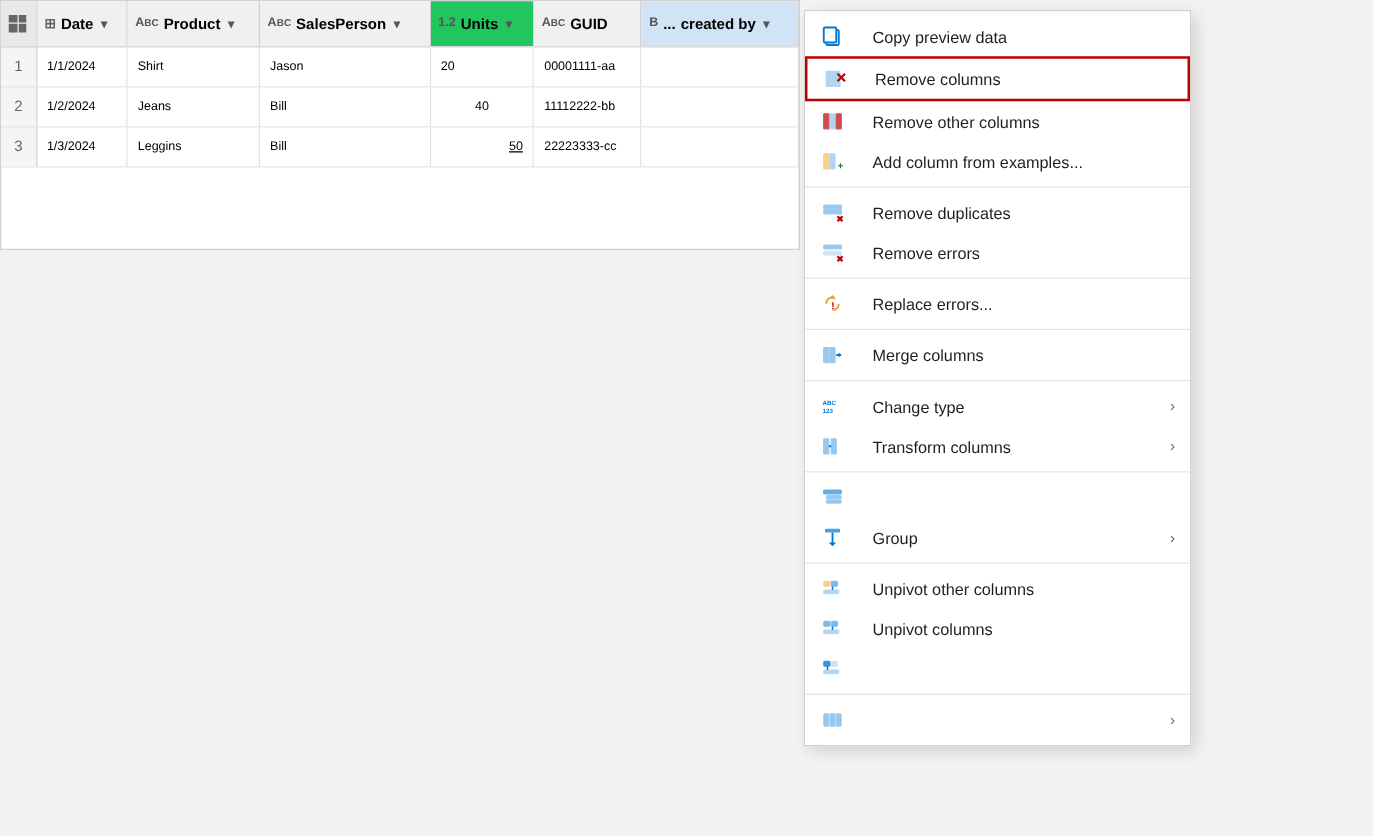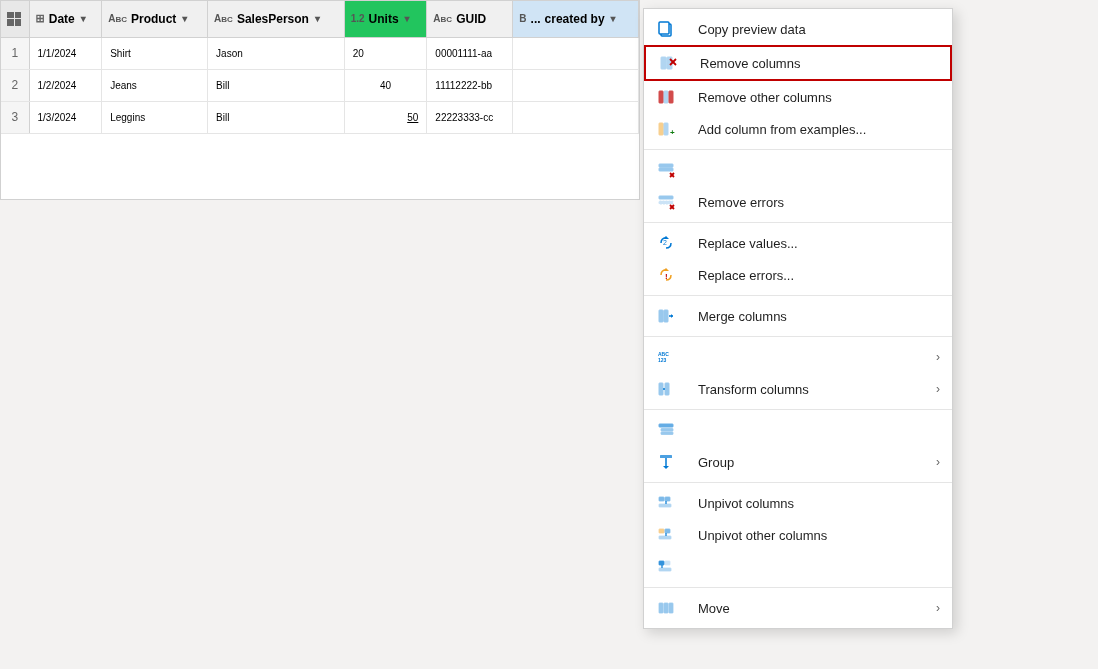--- a/index.html
+++ b/index.html
@@ -295,47 +295,37 @@
 
   <div class="menu-item">
     <span class="item-icon">
       <svg class="icon-svg" viewBox="0 0 18 18" fill="none">
         <rect x="2" y="3" width="14" height="3" rx="0.5" fill="#0078d4" opacity="0.4" stroke="#0078d4" stroke-width="1"></rect>
         <rect x="2" y="7" width="14" height="3" rx="0.5" fill="#0078d4" opacity="0.4" stroke="#0078d4" stroke-width="1"></rect>
         <line x1="13" y1="12" x2="17" y2="16" stroke="#c00000" stroke-width="1.8"></line>
         <line x1="17" y1="12" x2="13" y2="16" stroke="#c00000" stroke-width="1.8"></line>
       </svg>
     </span>
+    <span class="item-label">Remove duplicates</span>
   </div>
 
   <div class="menu-item">
     <span class="item-icon">
       <svg class="icon-svg" viewBox="0 0 18 18" fill="none">
         <rect x="2" y="3" width="14" height="3" rx="0.5" fill="#0078d4" opacity="0.4" stroke="#0078d4" stroke-width="1"></rect>
         <rect x="2" y="8" width="14" height="3" rx="0.5" fill="#0078d4" opacity="0.2" stroke="#0078d4" stroke-width="1" stroke-dasharray="2,1"></rect>
         <line x1="13" y1="12" x2="17" y2="16" stroke="#c00000" stroke-width="1.8"></line>
         <line x1="17" y1="12" x2="13" y2="16" stroke="#c00000" stroke-width="1.8"></line>
       </svg>
     </span>
     <span class="item-label">Remove errors</span>
   </div>
 
   <div class="menu-separator"></div>
 
-  <div class="menu-item">
-    <span class="item-icon">
-      <svg class="icon-svg" viewBox="0 0 18 18" fill="none">
-        <path d="M4 9 C4 6 6 4 9 4" stroke="#0078d4" stroke-width="1.5" fill="none"></path>
-        <path d="M14 9 C14 12 12 14 9 14" stroke="#0078d4" stroke-width="1.5" fill="none"></path>
-        <polygon points="9,2 12,5 6,5" fill="#0078d4"></polygon>
-        <text x="6" y="11" font-size="7" fill="#0078d4">2</text>
-      </svg>
-    </span>
-    <span class="item-label">Replace values...</span>
-  </div>
 
   <div class="menu-item">
     <span class="item-icon">
       <svg class="icon-svg" viewBox="0 0 18 18" fill="none">
         <path d="M4 9 C4 6 6 4 9 4" stroke="#f0a020" stroke-width="1.5" fill="none"></path>
         <path d="M14 9 C14 12 12 14 9 14" stroke="#f0a020" stroke-width="1.5" fill="none"></path>
         <polygon points="9,2 12,5 6,5" fill="#f0a020"></polygon>
         <text x="8" y="13" font-size="8" fill="#c00000" font-weight="bold">!</text>
       </svg>
     </span>
@@ -358,20 +348,21 @@
 
   <div class="menu-separator"></div>
 
   <div class="menu-item">
     <span class="item-icon">
       <svg class="icon-svg" viewBox="0 0 18 18" fill="none">
         <text x="1" y="8" font-size="5" fill="#0078d4" font-weight="bold">ABC</text>
         <text x="1" y="14" font-size="5" fill="#0078d4" font-weight="bold">123</text>
       </svg>
     </span>
+    <span class="item-label">Change type</span>
     <span class="arrow">›</span>
   </div>
 
   <div class="menu-item">
     <span class="item-icon">
       <svg class="icon-svg" viewBox="0 0 18 18" fill="none">
         <rect x="2" y="3" width="4" height="12" rx="0.5" fill="#0078d4" opacity="0.4" stroke="#0078d4" stroke-width="1"></rect>
         <rect x="8" y="3" width="4" height="12" rx="0.5" fill="#0078d4" opacity="0.4" stroke="#0078d4" stroke-width="1"></rect>
         <line x1="6" y1="9" x2="8" y2="9" stroke="#0078d4" stroke-width="1.5"></line>
       </svg>
@@ -398,63 +389,62 @@
         <rect x="3" y="2" width="12" height="3" rx="0.5" fill="#0078d4" opacity="0.7"></rect>
         <line x1="9" y1="5" x2="9" y2="15" stroke="#0078d4" stroke-width="1.5"></line>
         <polygon points="6,13 9,16 12,13" fill="#0078d4"></polygon>
       </svg>
     </span>
     <span class="item-label">Group</span>
     <span class="arrow">›</span>
   </div>
 
   <div class="menu-separator"></div>
+
+  <div class="menu-item">
+    <span class="item-icon">
+      <svg class="icon-svg" viewBox="0 0 18 18" fill="none">
+        <rect x="2" y="3" width="5" height="4" rx="0.5" fill="#f0a020" opacity="0.5" stroke="#f0a020" stroke-width="0.8"></rect>
+        <rect x="8" y="3" width="5" height="4" rx="0.5" fill="#0078d4" opacity="0.5" stroke="#0078d4" stroke-width="0.8"></rect>
+        <rect x="2" y="10" width="12" height="3" rx="0.5" fill="#0078d4" opacity="0.3" stroke="#0078d4" stroke-width="0.8"></rect>
+        <line x1="9" y1="7" x2="9" y2="10" stroke="#0078d4" stroke-width="1.2"></line>
+      </svg>
+    </span>
+    <span class="item-label">Unpivot other columns</span>
+  </div>
 
   <div class="menu-item">
     <span class="item-icon">
       <svg class="icon-svg" viewBox="0 0 18 18" fill="none">
         <rect x="2" y="3" width="5" height="4" rx="0.5" fill="#0078d4" opacity="0.5" stroke="#0078d4" stroke-width="0.8"></rect>
         <rect x="8" y="3" width="5" height="4" rx="0.5" fill="#0078d4" opacity="0.5" stroke="#0078d4" stroke-width="0.8"></rect>
         <rect x="2" y="10" width="12" height="3" rx="0.5" fill="#0078d4" opacity="0.3" stroke="#0078d4" stroke-width="0.8"></rect>
         <line x1="9" y1="7" x2="9" y2="10" stroke="#0078d4" stroke-width="1.2"></line>
       </svg>
     </span>
     <span class="item-label">Unpivot columns</span>
   </div>
 
   <div class="menu-item">
     <span class="item-icon">
       <svg class="icon-svg" viewBox="0 0 18 18" fill="none">
-        <rect x="2" y="3" width="5" height="4" rx="0.5" fill="#f0a020" opacity="0.5" stroke="#f0a020" stroke-width="0.8"></rect>
-        <rect x="8" y="3" width="5" height="4" rx="0.5" fill="#0078d4" opacity="0.5" stroke="#0078d4" stroke-width="0.8"></rect>
-        <rect x="2" y="10" width="12" height="3" rx="0.5" fill="#0078d4" opacity="0.3" stroke="#0078d4" stroke-width="0.8"></rect>
-        <line x1="9" y1="7" x2="9" y2="10" stroke="#0078d4" stroke-width="1.2"></line>
-      </svg>
-    </span>
-    <span class="item-label">Unpivot other columns</span>
-  </div>
-
-  <div class="menu-item">
-    <span class="item-icon">
-      <svg class="icon-svg" viewBox="0 0 18 18" fill="none">
         <rect x="2" y="3" width="5" height="4" rx="0.5" fill="#0078d4" opacity="0.8" stroke="#0078d4" stroke-width="0.8"></rect>
         <rect x="8" y="3" width="5" height="4" rx="0.5" fill="#0078d4" opacity="0.2" stroke="#0078d4" stroke-width="0.8"></rect>
         <rect x="2" y="10" width="12" height="3" rx="0.5" fill="#0078d4" opacity="0.3" stroke="#0078d4" stroke-width="0.8"></rect>
         <line x1="5" y1="7" x2="5" y2="10" stroke="#0078d4" stroke-width="1.2"></line>
       </svg>
     </span>
   </div>
 
   <div class="menu-separator"></div>
 
   <div class="menu-item">
     <span class="item-icon">
       <svg class="icon-svg" viewBox="0 0 18 18" fill="none">
         <rect x="2" y="4" width="4" height="10" rx="0.5" fill="#0078d4" opacity="0.4" stroke="#0078d4" stroke-width="0.8"></rect>
         <rect x="7" y="4" width="4" height="10" rx="0.5" fill="#0078d4" opacity="0.4" stroke="#0078d4" stroke-width="0.8"></rect>
         <rect x="12" y="4" width="4" height="10" rx="0.5" fill="#0078d4" opacity="0.4" stroke="#0078d4" stroke-width="0.8"></rect>
       </svg>
     </span>
-    <span class="item-label">Move</span>
     <span class="arrow">›</span>
   </div>
 
 </div>
 
 </body></html>

